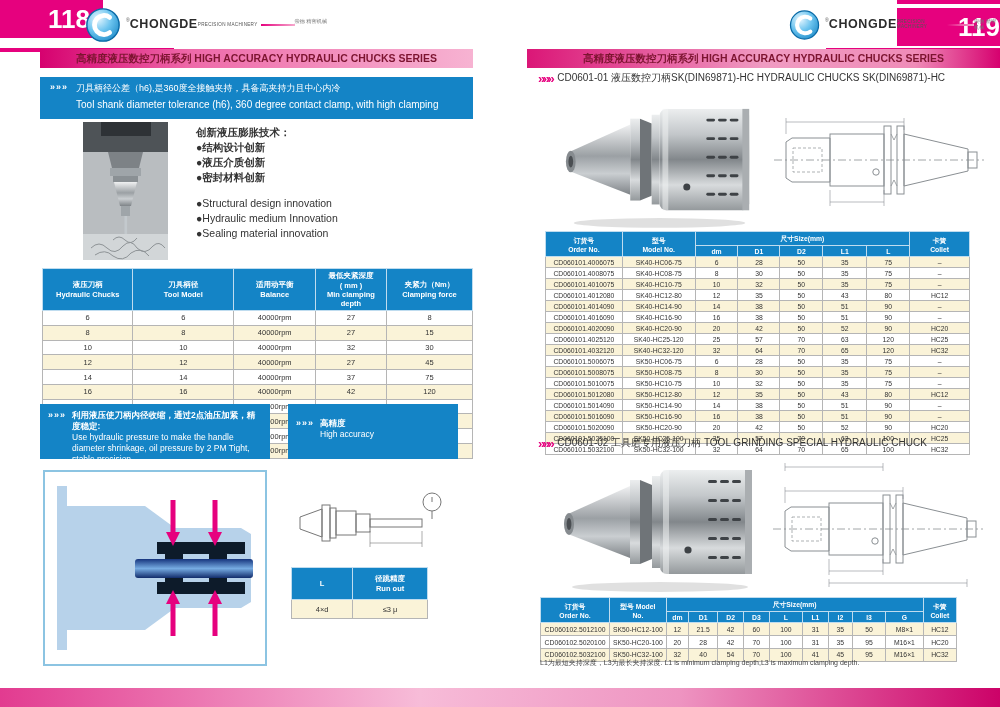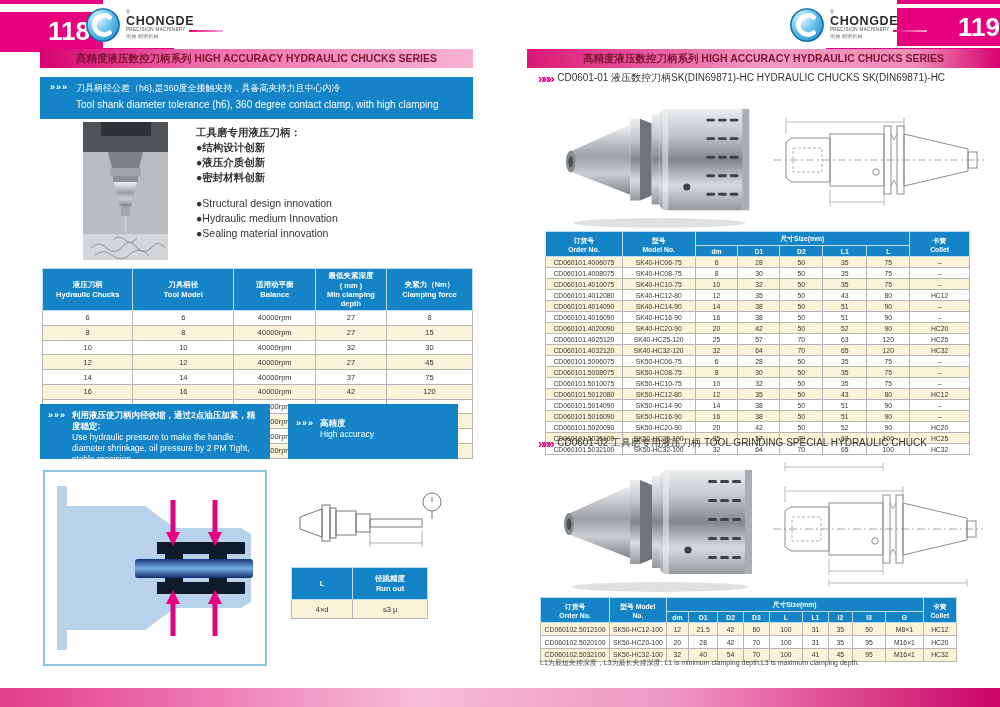--- a/index.html
+++ b/index.html
@@ -10,21 +10,21 @@
 
   
   .strip{background:#e6017e;height:4px}
   .pgnum{background:#e6017e;color:#fff;font-size:26px;font-weight:bold;height:38px;line-height:38px}
   .pgnum.r-align{text-align:right;padding-right:13px}
   .pgnum.l-align{text-align:right;padding-left:14px}
   .uline{background:#e6017e;height:4px}
 
   
   .logo{display:flex;align-items:center;gap:4px}
-  .logo-text{display:flex;flex-direction:column;line-height:1.05}
+  .logo-text{display:flex;flex-direction:row;line-height:1.05}
   .logo-reg{font-size:5px;color:#555;height:5px}
   .logo-brand{font-size:12.5px;font-weight:bold;letter-spacing:.6px;color:#2b2b2b}
   .logo-tagrow{display:flex;align-items:center;gap:3px}
   .logo-tag{font-size:4.6px;color:#555;letter-spacing:.3px}
   .logo-line{width:34px;height:2px;background:linear-gradient(90deg,#e6017e,#f6a9cd)}
   .logo-cn{font-size:5.2px;color:#777;margin-top:1px}
 
   
   .banner{height:19px;line-height:19px;text-align:center;font-size:10.5px;font-weight:bold;color:#7c1430}
   .banner.lft{background:linear-gradient(90deg,#d6016f 0%,#ee6aa9 35%,#f7b3d2 100%)}
@@ -151,21 +151,21 @@
           <line x1="58" y1="86" x2="58" y2="102"></line>
           <line x1="112" y1="86" x2="112" y2="102"></line>
       </g>
     </g>
   </defs>
 </svg>
 
 <div class="root">
 
   <div class="abs strip" style="left:0;top:0;width:103px"></div>
-  <div class="abs pgnum r-align" style="left:0;top:12px;width:103px">118</div>
+  <div class="abs pgnum r-align" style="left:0;top:0;width:103px">118</div>
   <div class="abs uline" style="left:0;top:48px;width:174px"></div>
 
   <div class="abs logo" style="left:84px;top:6px">
     <svg width="38" height="38" viewBox="0 0 40 40">
       <circle cx="20" cy="20" r="17" fill="url(#ball)" stroke="#0a6aa6" stroke-width="1.5"></circle>
       <path d="M27,12 A10,10 0 1 0 27,28" stroke="#fff" stroke-width="5" fill="none" stroke-linecap="round"></path>
     </svg>
     <div class="logo-text">
       <span class="logo-reg">®</span>
       <span class="logo-brand">CHONGDE</span>
@@ -199,21 +199,21 @@
     <rect x="41.5" y="94" width="2.6" height="22" fill="#c3c9cd"></rect>
     <rect x="0" y="112" width="85" height="26" fill="#d2d6d8"></rect>
     <g stroke="#8e9396" stroke-width="1" fill="none">
       <path d="M8,126 q8,-8 16,0 q8,8 16,-2 q8,-8 14,2 q8,8 16,-2 q6,-6 12,2"></path>
       <path d="M12,133 q10,-7 18,1 q10,7 18,-3 q10,-7 18,3"></path>
       <path d="M30,118 q6,-6 12,0 q6,6 12,-2"></path>
     </g>
   </svg>
 
   <div class="abs innov" style="left:196px;top:125px;width:276px">
-    <div class="cn">工具磨专用液压刀柄：</div>
+    <div class="cn">创新液压膨胀技术：</div>
     <div class="cn">●结构设计创新</div>
     <div class="cn">●液压介质创新</div>
     <div class="cn">●密封材料创新</div>
     <div class="gap"></div>
     <div>●Structural design innovation</div>
     <div>●Hydraulic medium Innovation</div>
     <div>●Sealing material innovation</div>
   </div>
 
   <div class="abs" style="left:42px;top:268px;width:431px">

